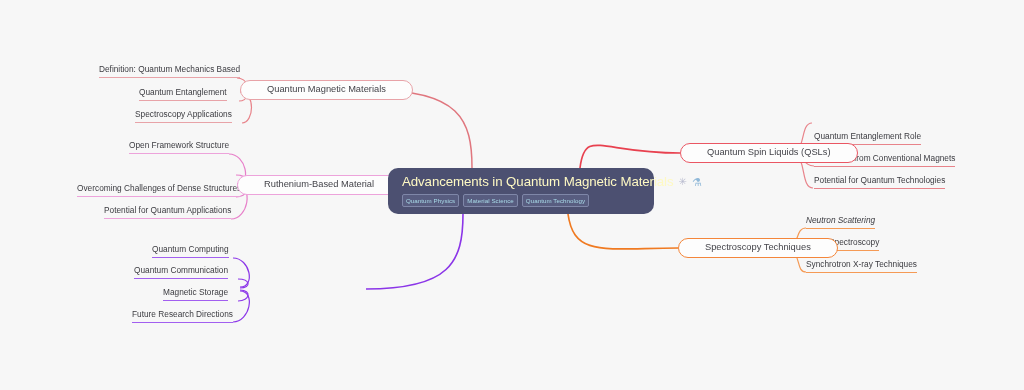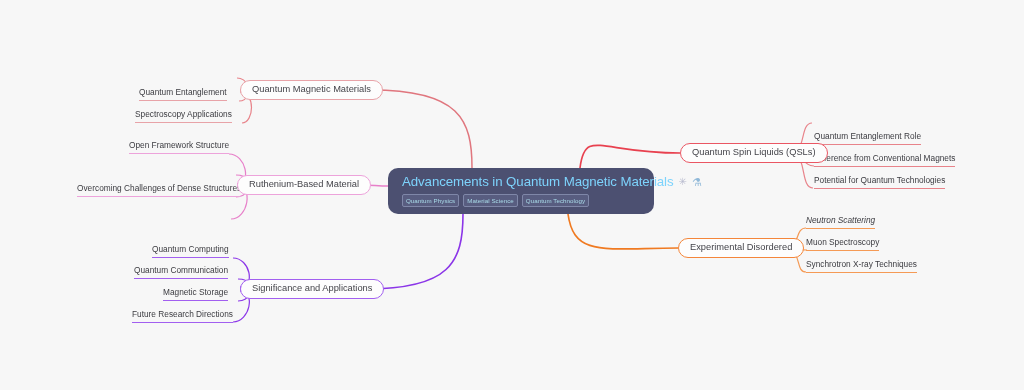--- a/index.html
+++ b/index.html
@@ -31,21 +31,21 @@
     padding: 6px 12px 0 14px;
     z-index: 40;
   }
   .root-title-row {
     display: flex;
     align-items: center;
     gap: 5px;
     white-space: nowrap;
   }
   .root-title {
-    color: #7dd3fc;
+    color: #fef9c3;
     font-size: 13.3px;
     letter-spacing: -0.1px;
     line-height: 15px;
   }
   .root-icon {
     display: inline-block;
     width: 11px; height: 12px;
     line-height: 12px;
     font-size: 10px;
     text-align: center;
@@ -70,21 +70,21 @@
   }
 
   
   .branch {
     position: absolute;
     background: #fdfdfd;
     border: 1.4px solid #cccccc;
     border-radius: 11px;
     height: 20px;
     line-height: 17px;
-    padding: 0 11px;
+    padding: 0 26px;
     font-size: 9.3px;
     color: #44444a;
     white-space: nowrap;
     z-index: 30;
   }
 
   
   .leaf {
     position: absolute;
     font-size: 8.3px;
@@ -145,40 +145,41 @@
     </div>
     <div class="tag-row">
       <span class="tag">Quantum Physics</span>
       <span class="tag">Material Science</span>
       <span class="tag">Quantum Technology</span>
     </div>
   </div>
 
   <div class="branch" style="left:240px; top:80px; border-color:#e8a3a8;">Quantum Magnetic Materials</div>
 
+  <div class="leaf" style="left:99px; top:64px; border-bottom-color:#e8a3a8;">Definition: Quantum Mechanics Based</div>
   <div class="leaf" style="left:139px; top:87px; border-bottom-color:#e8a3a8;">Quantum Entanglement</div>
   <div class="leaf" style="left:135px; top:109px; border-bottom-color:#e8a3a8;">Spectroscopy Applications</div>
 
   <div class="branch" style="left:237px; top:175px; border-color:#eda3db;">Ruthenium-Based Material</div>
 
   <div class="leaf" style="left:129px; top:140px; border-bottom-color:#eda3db;">Open Framework Structure</div>
   <div class="leaf" style="left:77px; top:183px; border-bottom-color:#eda3db;">Overcoming Challenges of Dense Structures</div>
+  <div class="leaf" style="left:104px; top:205px; border-bottom-color:#eda3db;">Potential for Quantum Applications</div>
 
-  <div class="branch" style="left:240px; top:279px; border-color:#a25ff0;">Significance and Applications</div>
 
   <div class="leaf" style="left:152px; top:244px; border-bottom-color:#a25ff0;">Quantum Computing</div>
   <div class="leaf" style="left:134px; top:265px; border-bottom-color:#a25ff0;">Quantum Communication</div>
   <div class="leaf" style="left:163px; top:287px; border-bottom-color:#a25ff0;">Magnetic Storage</div>
   <div class="leaf" style="left:132px; top:309px; border-bottom-color:#a25ff0;">Future Research Directions</div>
 
   <div class="branch" style="left:680px; top:143px; border-color:#ea5663;">Quantum Spin Liquids (QSLs)</div>
 
   <div class="leaf" style="left:814px; top:131px; border-bottom-color:#e8838a;">Quantum Entanglement Role</div>
   <div class="leaf" style="left:814px; top:153px; border-bottom-color:#e8838a;">Difference from Conventional Magnets</div>
   <div class="leaf" style="left:814px; top:175px; border-bottom-color:#e8838a;">Potential for Quantum Technologies</div>
 
-  <div class="branch" style="left:678px; top:238px; border-color:#f4863a;">Experimental Disordered</div>
+  <div class="branch" style="left:678px; top:238px; border-color:#f4863a;">Spectroscopy Techniques</div>
 
   <div class="leaf" style="left:806px; top:215px; border-bottom-color:#f59a55;font-style:italic;">Neutron Scattering</div>
   <div class="leaf" style="left:806px; top:237px; border-bottom-color:#f59a55;">Muon Spectroscopy</div>
   <div class="leaf" style="left:806px; top:259px; border-bottom-color:#f59a55;">Synchrotron X-ray Techniques</div>
 
 </div>
 
 </body></html>

